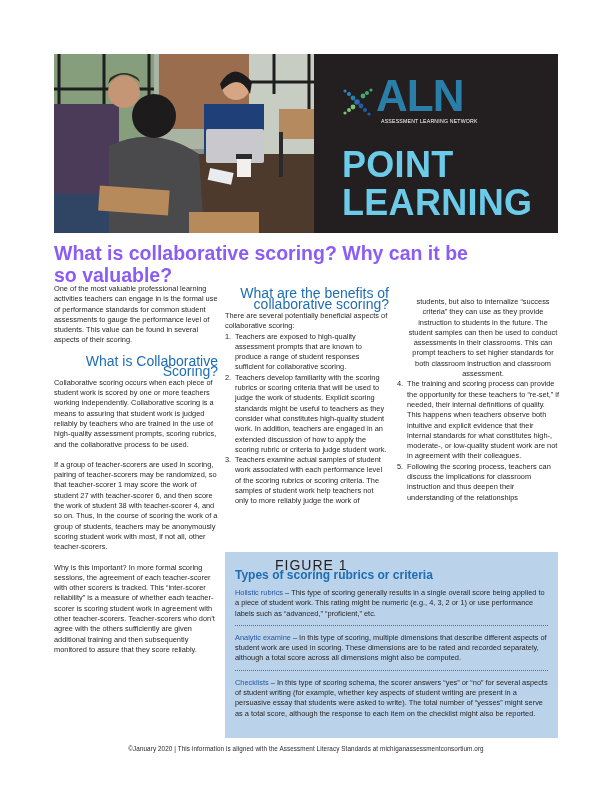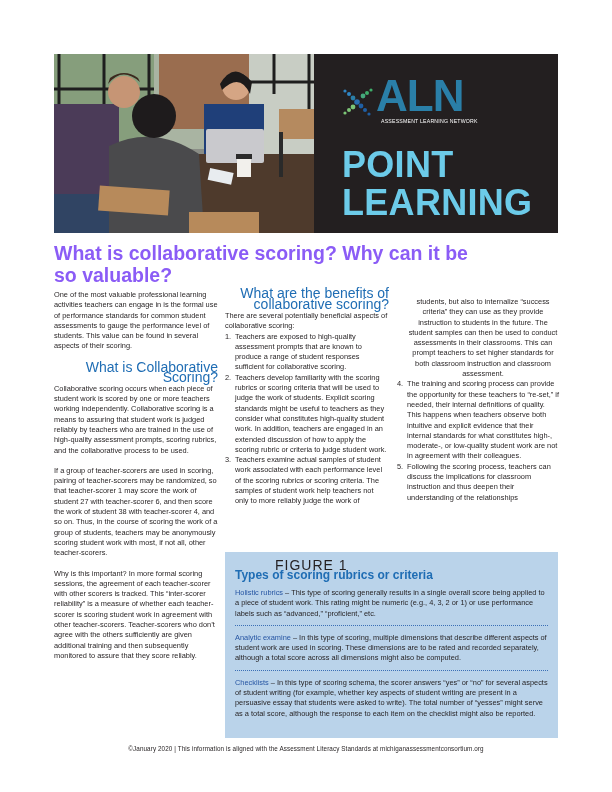--- a/index.html
+++ b/index.html
@@ -30,21 +30,21 @@
     position: absolute; left: 28px; top: 92px; font-weight: bold; font-size: 36px;
     line-height: 38px; color: #6ccbe9; letter-spacing: 0.3px;
   }
 
   .main-title {
     position: absolute; left: 54px; top: 242px; width: 420px;
     font-weight: bold; font-size: 19.5px; line-height: 22px; color: #8b5cf6;
   }
 
   .col { position: absolute; font-size: 7.4px; line-height: 10.3px; color: #231f20; }
-  .col1 { left: 54px; top: 290px; width: 164px; }
+  .col1 { left: 54px; top: 284px; width: 164px; }
   .col2 { left: 225px; top: 288px; width: 164px; }
   .col3 { left: 397px; top: 297px; width: 162px; }
 
   .col p { margin-bottom: 10px; }
   .h2 {
     font-weight: normal; color: #1f6db4; font-size: 14px; line-height: 10.5px; margin-bottom: 1px; text-align: right;
   }
   .col2 .h2 { margin-bottom: 2px; }
   ol.benefits { list-style: none; }
   ol.benefits li { position: relative; padding-left: 10px; margin-bottom: 0; }

